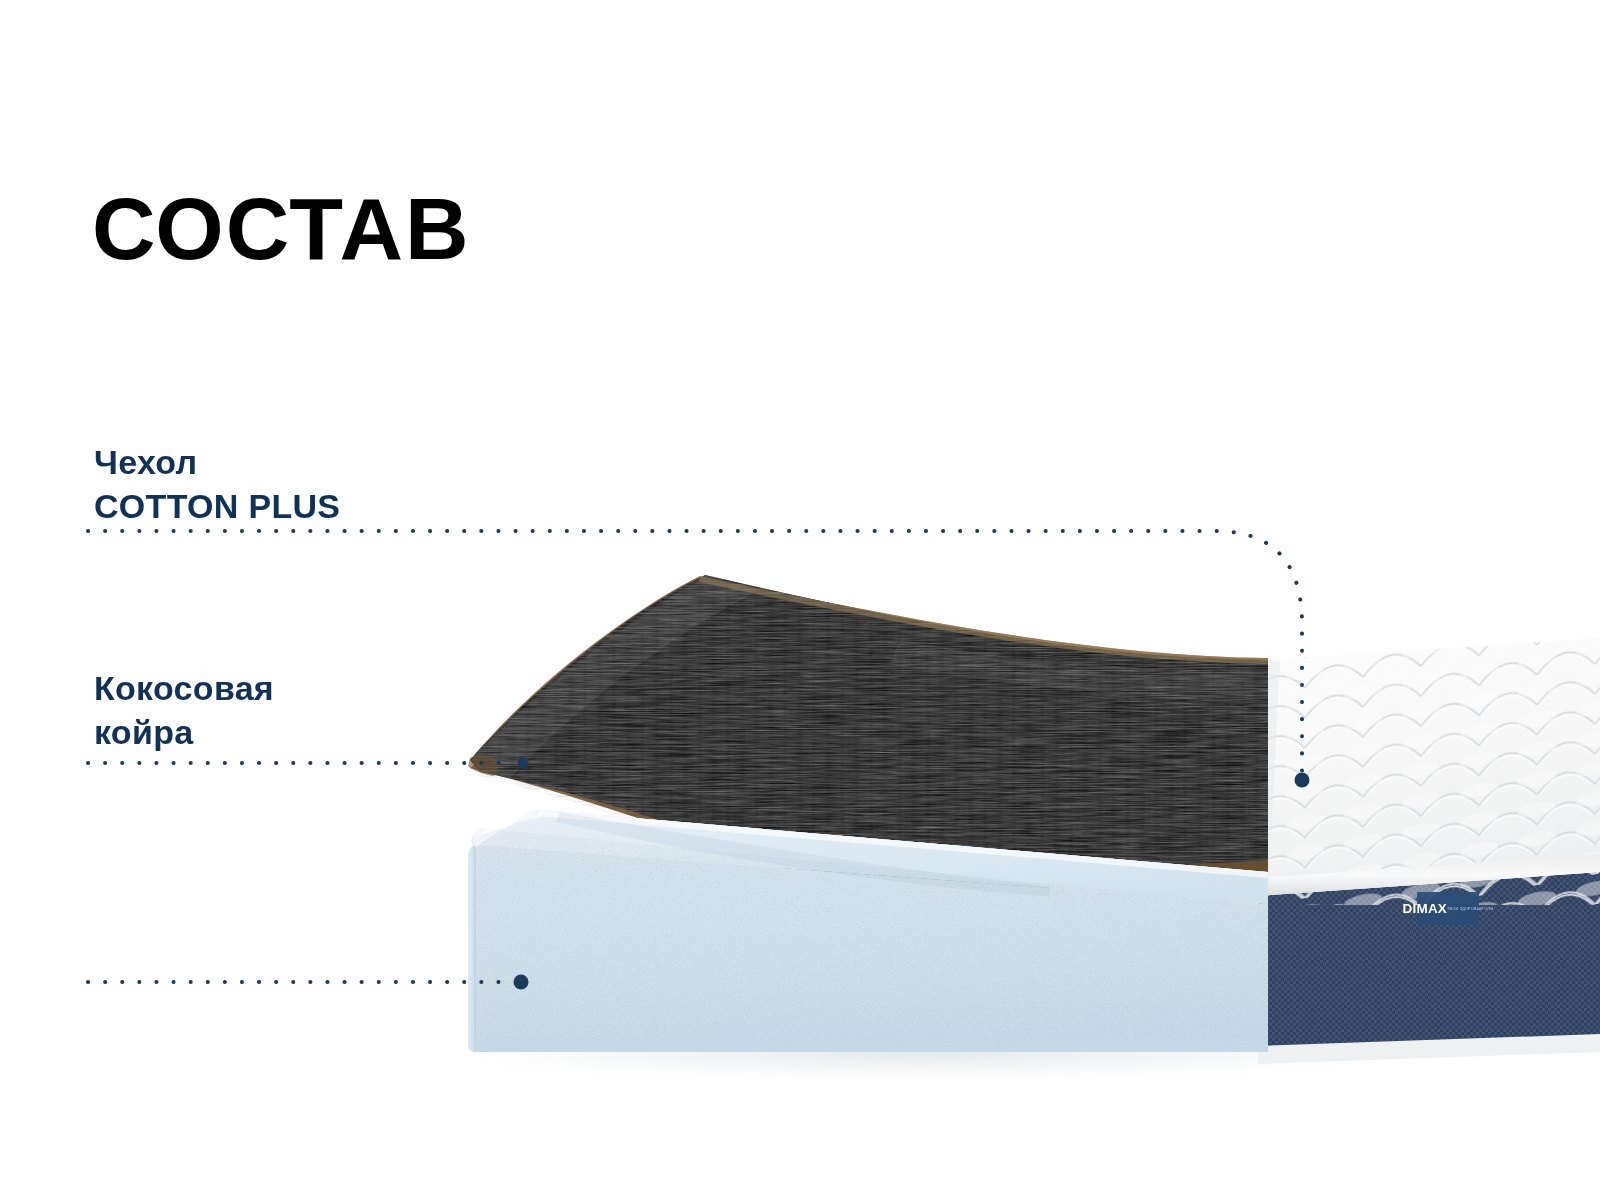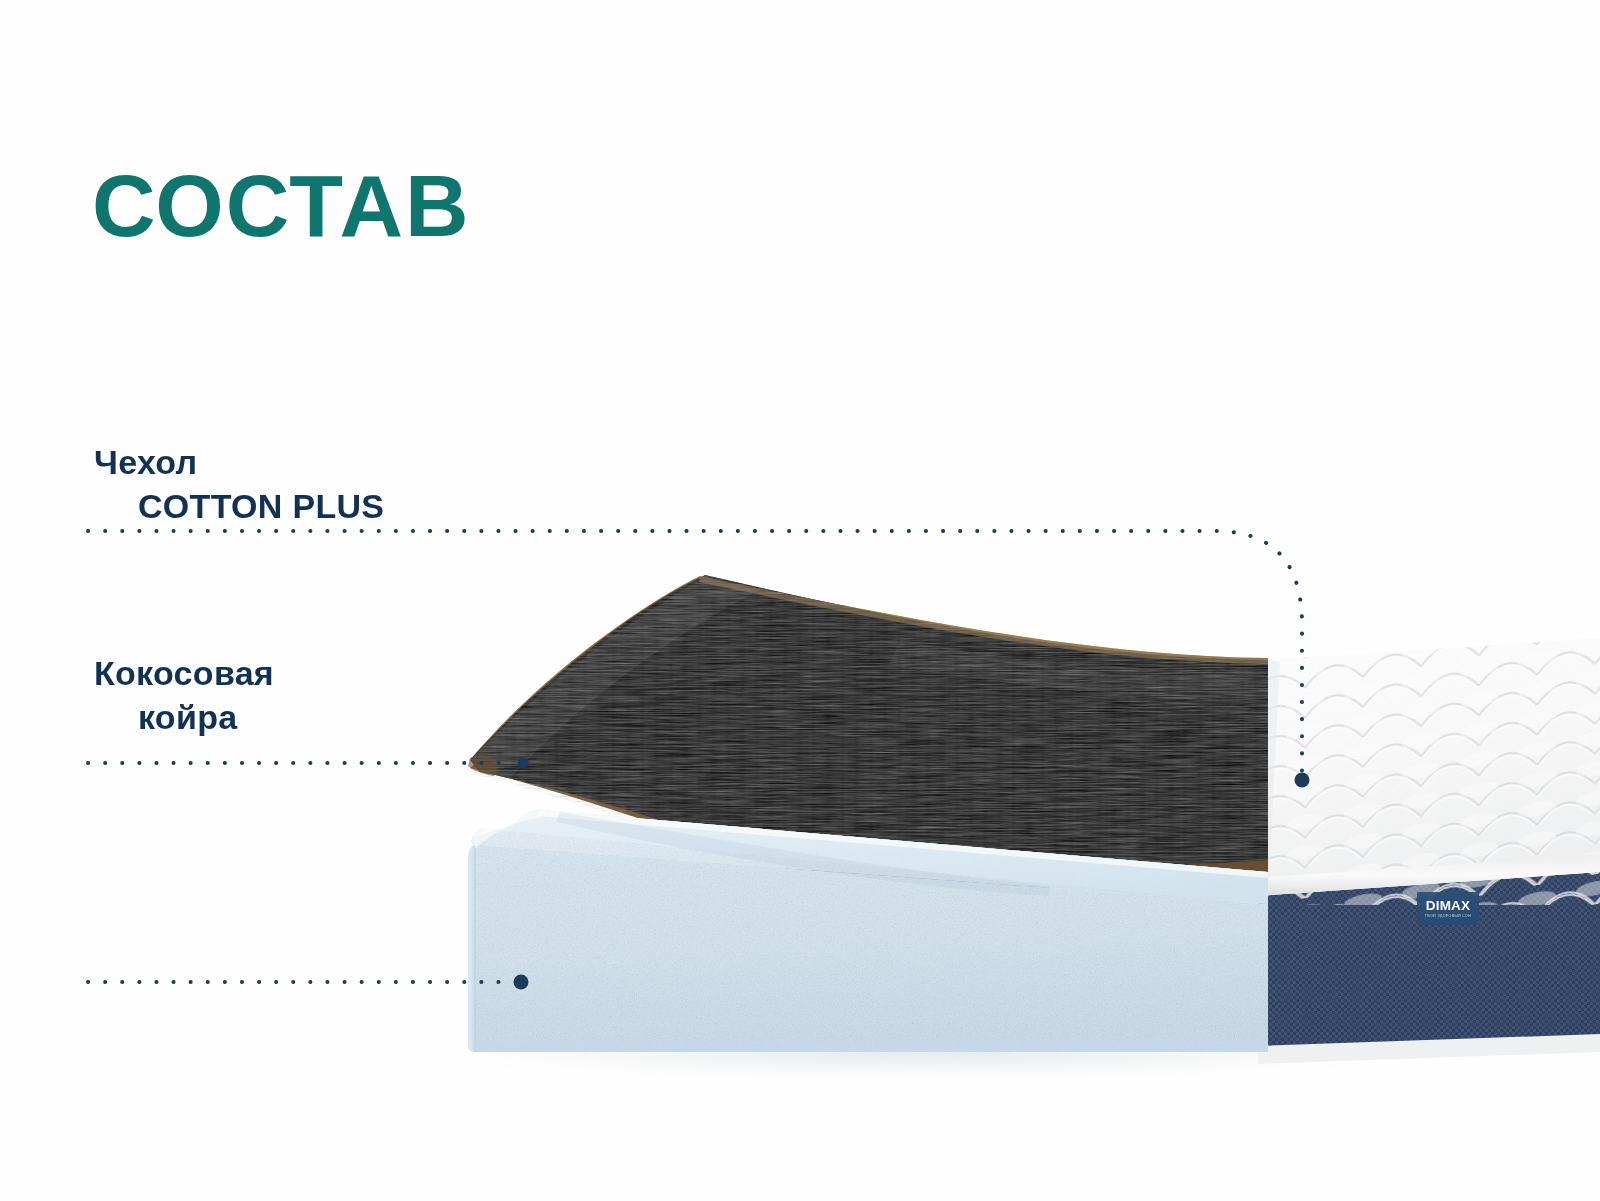--- a/index.html
+++ b/index.html
@@ -13,43 +13,43 @@
   }
   #stage{
     position:absolute;left:0;top:0;width:1600px;height:1201px;
     background:#fefefe;
     overflow:hidden;
   }
 
   
   .page-title{
     position:absolute;
-    left:92px;top:162px;
+    left:92px;top:185px;
     font-size:88px;
     font-weight:700;
     letter-spacing:2px;
-    color:#0f766e;
+    color:#000000;
     line-height:1;
     white-space:nowrap;
   }
 
   
   .layer-label{
     position:absolute;
     color:#133253;
     font-size:34px;
     font-weight:700;
     line-height:1.28;
     letter-spacing:0.3px;
     white-space:nowrap;
   }
   .layer-label .l1{display:block;}
-  .layer-label .l2{display:block;margin-left:44px;}
+  .layer-label .l2{display:block;}
   #label-cover{left:94px;top:441px;}
-  #label-coir{left:94px;top:652px;}
+  #label-coir{left:94px;top:667px;}
   #label-foam{left:94px;top:892px;}
 
   
   .leader-svg{
     position:absolute;left:0;top:0;width:1600px;height:1201px;
     pointer-events:none;
   }
   .leader-path{
     fill:none;
     stroke:#1b3a5c;
@@ -295,21 +295,21 @@
         <path d="M472 840 C 478 832, 500 822, 524 814 C 532 811, 540 810, 546 811 L 540 818
                  C 528 818, 512 824, 498 832 C 486 839, 478 845, 476 849 Z" fill="#ffffff" opacity="0.5"></path>
 
         <path d="M474 1040 L1268 1040 L1268 1052 L474 1052 Z" fill="#c6dae8" opacity="0.45"></path>
       </g>
 
       <path d="M560 812 C 700 836, 900 872, 1050 886 L 1050 896 C 880 886, 690 852, 556 822 Z" fill="#9fb8cb" opacity="0.18"></path>
     </svg>
 
     <div style="position:absolute;left:1417px;top:893px;width:62px;height:32px;
-                display:flex;flex-direction:column;align-items:center;justify-content:center;">
+                display:flex;flex-direction:row;align-items:center;justify-content:center;">
       <span style="color:#ffffff;font-size:13.5px;font-weight:700;letter-spacing:0.2px;line-height:1;">DIMAX</span>
       <span style="color:#c9d8e8;font-size:3.6px;letter-spacing:0.35px;line-height:1;margin-top:2.5px;white-space:nowrap;">ТВОИ ЗДОРОВЫЙ СОН</span>
     </div>
   </div>
 
   <svg class="leader-svg" viewBox="0 0 1600 1201">
 
     <path class="leader-path" d="M88 531 L1215 531 Q1300 531 1302 620 L1302 772"></path>
     <circle class="leader-dot" cx="1302" cy="780" r="7.5"></circle>
 

